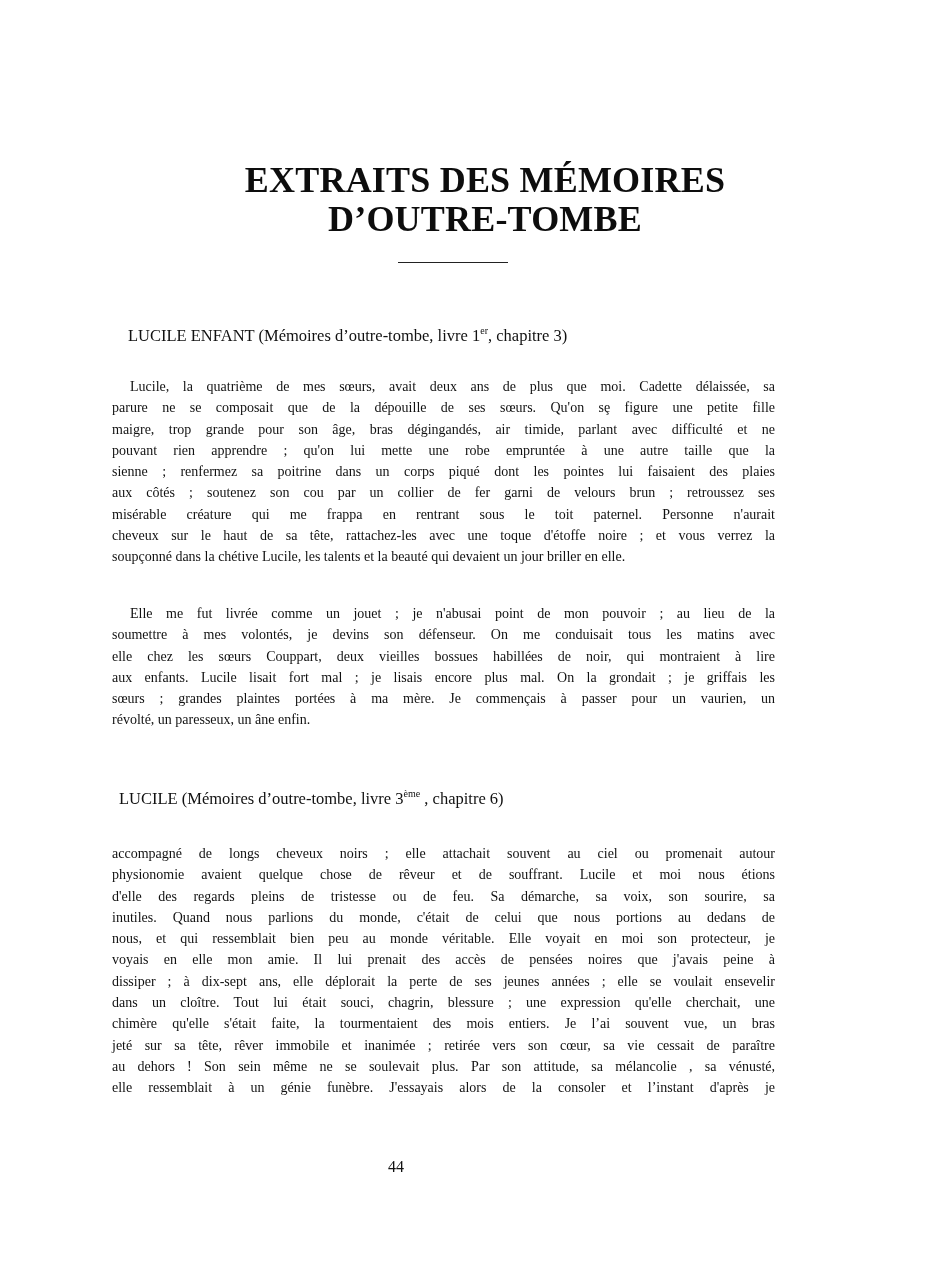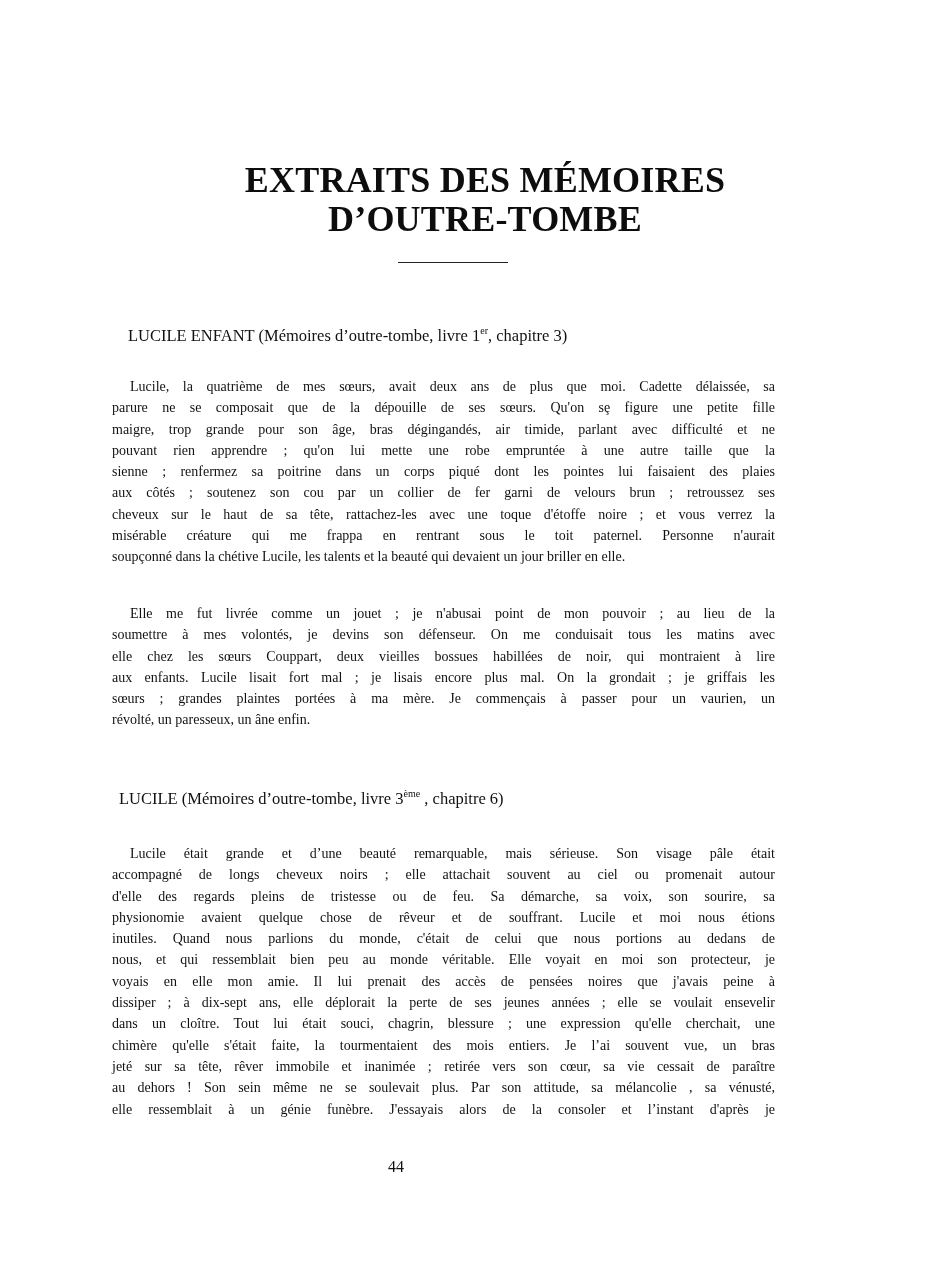--- a/index.html
+++ b/index.html
@@ -39,41 +39,40 @@
 
   <div class="heading h1"><span>LUCILE ENFANT (Mémoires d’outre-tombe, livre 1</span><sup>er</sup><span>, chapitre 3)</span></div>
 
   <div class="para p1">
     <span class="ln indent">Lucile, la quatrième de mes sœurs, avait deux ans de plus que moi. Cadette délaissée, sa</span>
     <span class="ln">parure ne se composait que de la dépouille de ses sœurs. Qu'on sȩ figure une petite fille</span>
     <span class="ln">maigre, trop grande pour son âge, bras dégingandés, air timide, parlant avec difficulté et ne</span>
     <span class="ln">pouvant rien apprendre ; qu'on lui mette une robe empruntée à une autre taille que la</span>
     <span class="ln">sienne ; renfermez sa poitrine dans un corps piqué dont les pointes lui faisaient des plaies</span>
     <span class="ln">aux côtés ; soutenez son cou par un collier de fer garni de velours brun ; retroussez ses</span>
+    <span class="ln">misérable créature qui me frappa en rentrant sous le toit paternel. Personne n'aurait</span>
     <span class="ln">cheveux sur le haut de sa tête, rattachez-les avec une toque d'étoffe noire ; et vous verrez la</span>
-    <span class="ln">misérable créature qui me frappa en rentrant sous le toit paternel. Personne n'aurait</span>
     <span class="ln last">soupçonné dans la chétive Lucile, les talents et la beauté qui devaient un jour briller en elle.</span>
   </div>
 
   <div class="para p2">
     <span class="ln indent">Elle me fut livrée comme un jouet ; je n'abusai point de mon pouvoir ; au lieu de la</span>
     <span class="ln">soumettre à mes volontés, je devins son défenseur. On me conduisait tous les matins avec</span>
     <span class="ln">elle chez les sœurs Couppart, deux vieilles bossues habillées de noir, qui montraient à lire</span>
     <span class="ln">aux enfants. Lucile lisait fort mal ; je lisais encore plus mal. On la grondait ; je griffais les</span>
     <span class="ln">sœurs ; grandes plaintes portées à ma mère. Je commençais à passer pour un vaurien, un</span>
     <span class="ln last">révolté, un paresseux, un âne enfin.</span>
   </div>
 
   <div class="heading h2"><span>LUCILE (Mémoires d’outre-tombe, livre 3</span><sup>ème</sup><span> , chapitre 6)</span></div>
 
   <div class="para p3">
-    <span class="ln indent">Lucile était grande et d’une beauté remarquable, mais sérieuse. Son visage pâle était</span>
     <span class="ln">accompagné de longs cheveux noirs ; elle attachait souvent au ciel ou promenait autour</span>
+    <span class="ln">physionomie avaient quelque chose de rêveur et de souffrant. Lucile et moi nous étions</span>
     <span class="ln">d'elle des regards pleins de tristesse ou de feu. Sa démarche, sa voix, son sourire, sa</span>
-    <span class="ln">physionomie avaient quelque chose de rêveur et de souffrant. Lucile et moi nous étions</span>
     <span class="ln">inutiles. Quand nous parlions du monde, c'était de celui que nous portions au dedans de</span>
     <span class="ln">nous, et qui ressemblait bien peu au monde véritable. Elle voyait en moi son protecteur, je</span>
     <span class="ln">voyais en elle mon amie. Il lui prenait des accès de pensées noires que j'avais peine à</span>
     <span class="ln">dissiper ; à dix-sept ans, elle déplorait la perte de ses jeunes années ; elle se voulait ensevelir</span>
     <span class="ln">dans un cloître. Tout lui était souci, chagrin, blessure ; une expression qu'elle cherchait, une</span>
     <span class="ln">chimère qu'elle s'était faite, la tourmentaient des mois entiers. Je l’ai souvent vue, un bras</span>
     <span class="ln">jeté sur sa tête, rêver immobile et inanimée ; retirée vers son cœur, sa vie cessait de paraître</span>
     <span class="ln">au dehors ! Son sein même ne se soulevait plus. Par son attitude, sa mélancolie , sa vénusté,</span>
     <span class="ln">elle ressemblait à un génie funèbre. J'essayais alors de la consoler et l’instant d'après je</span>
   </div>

